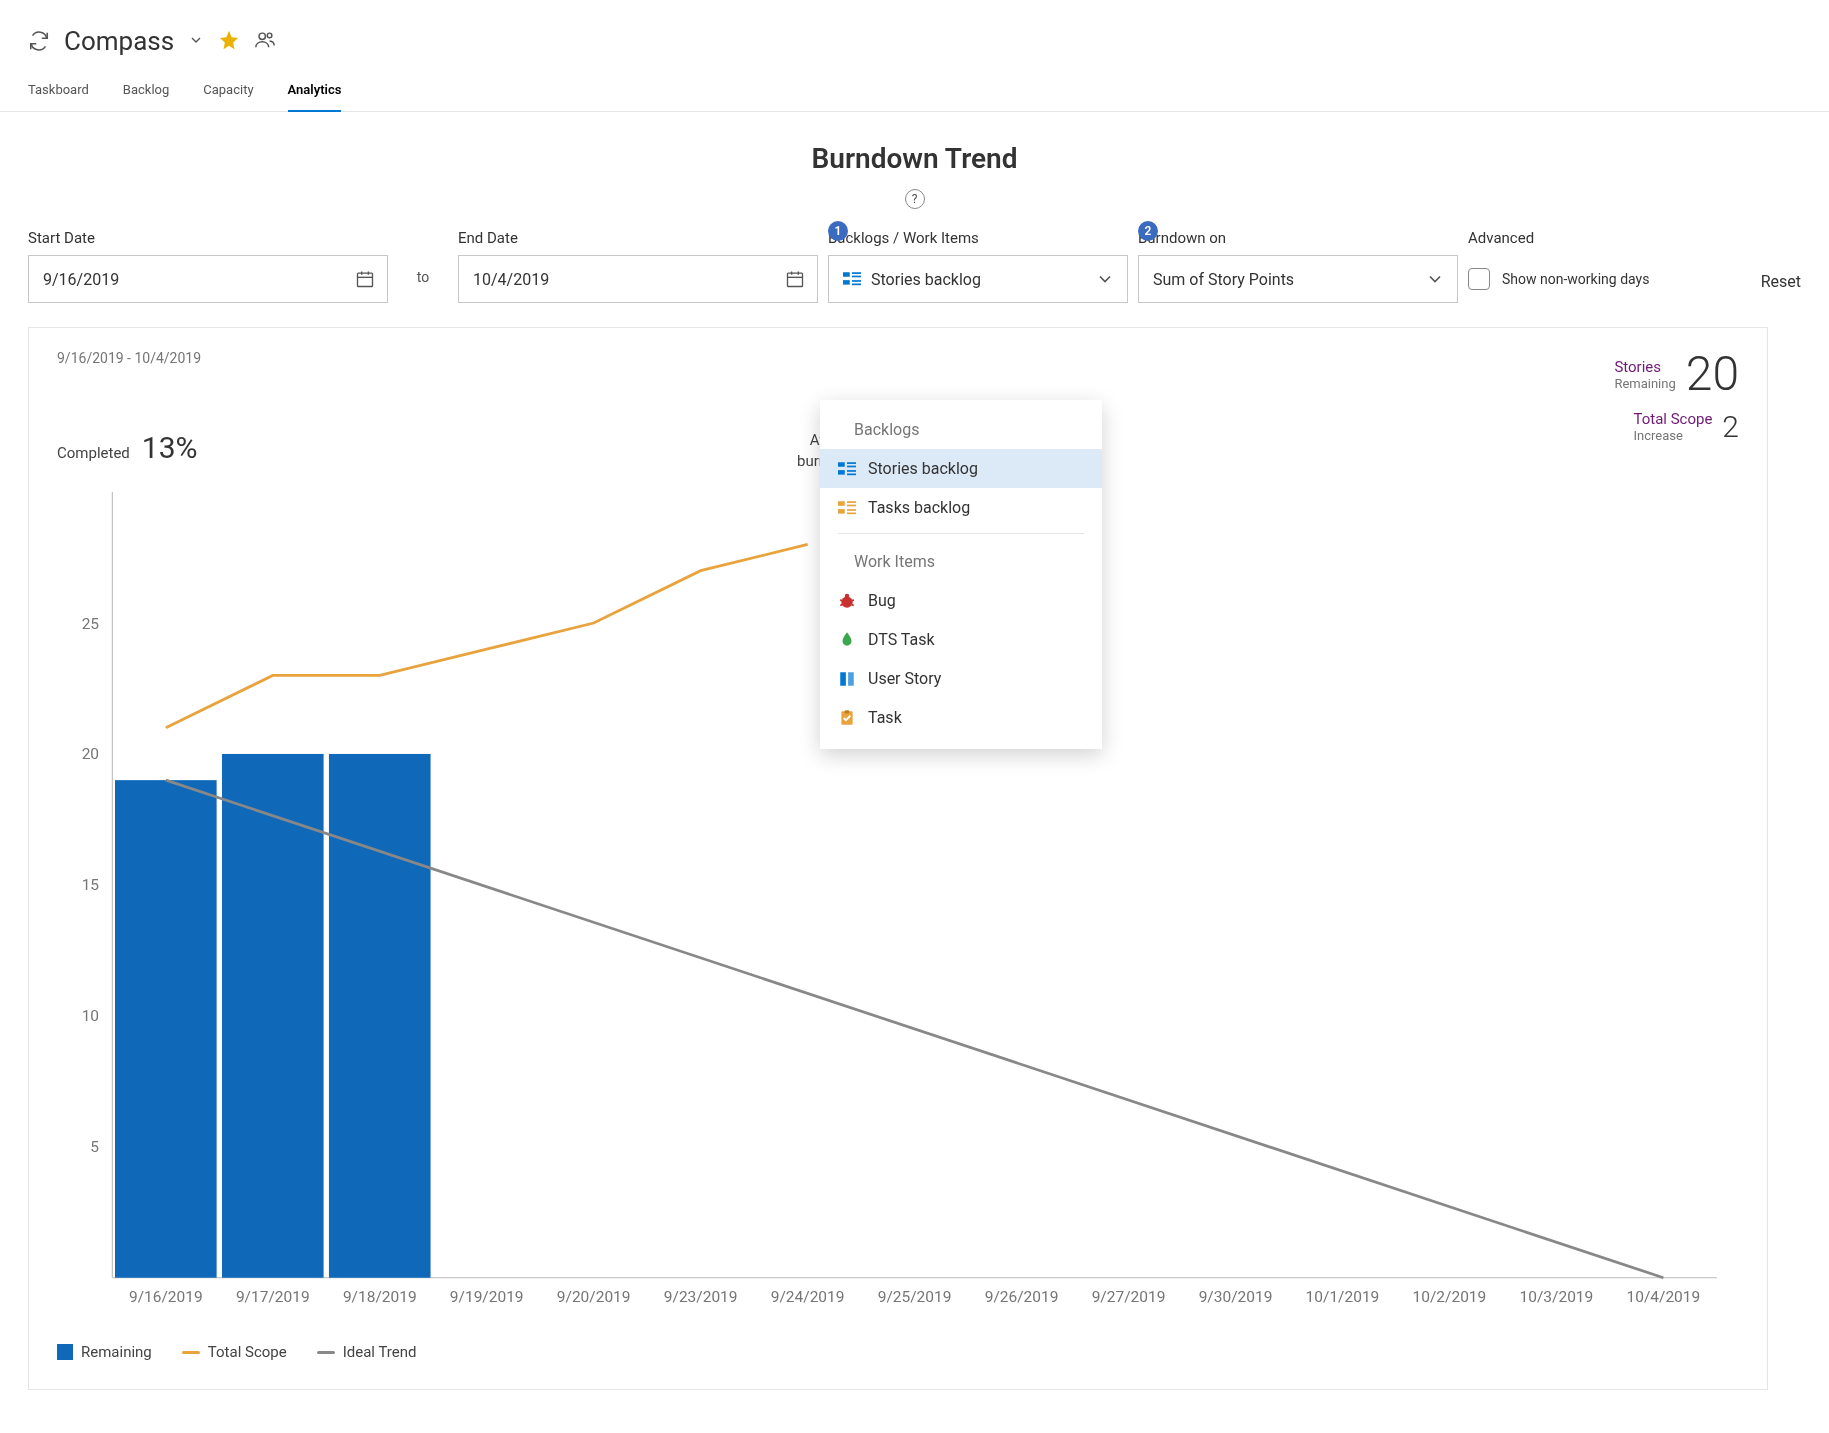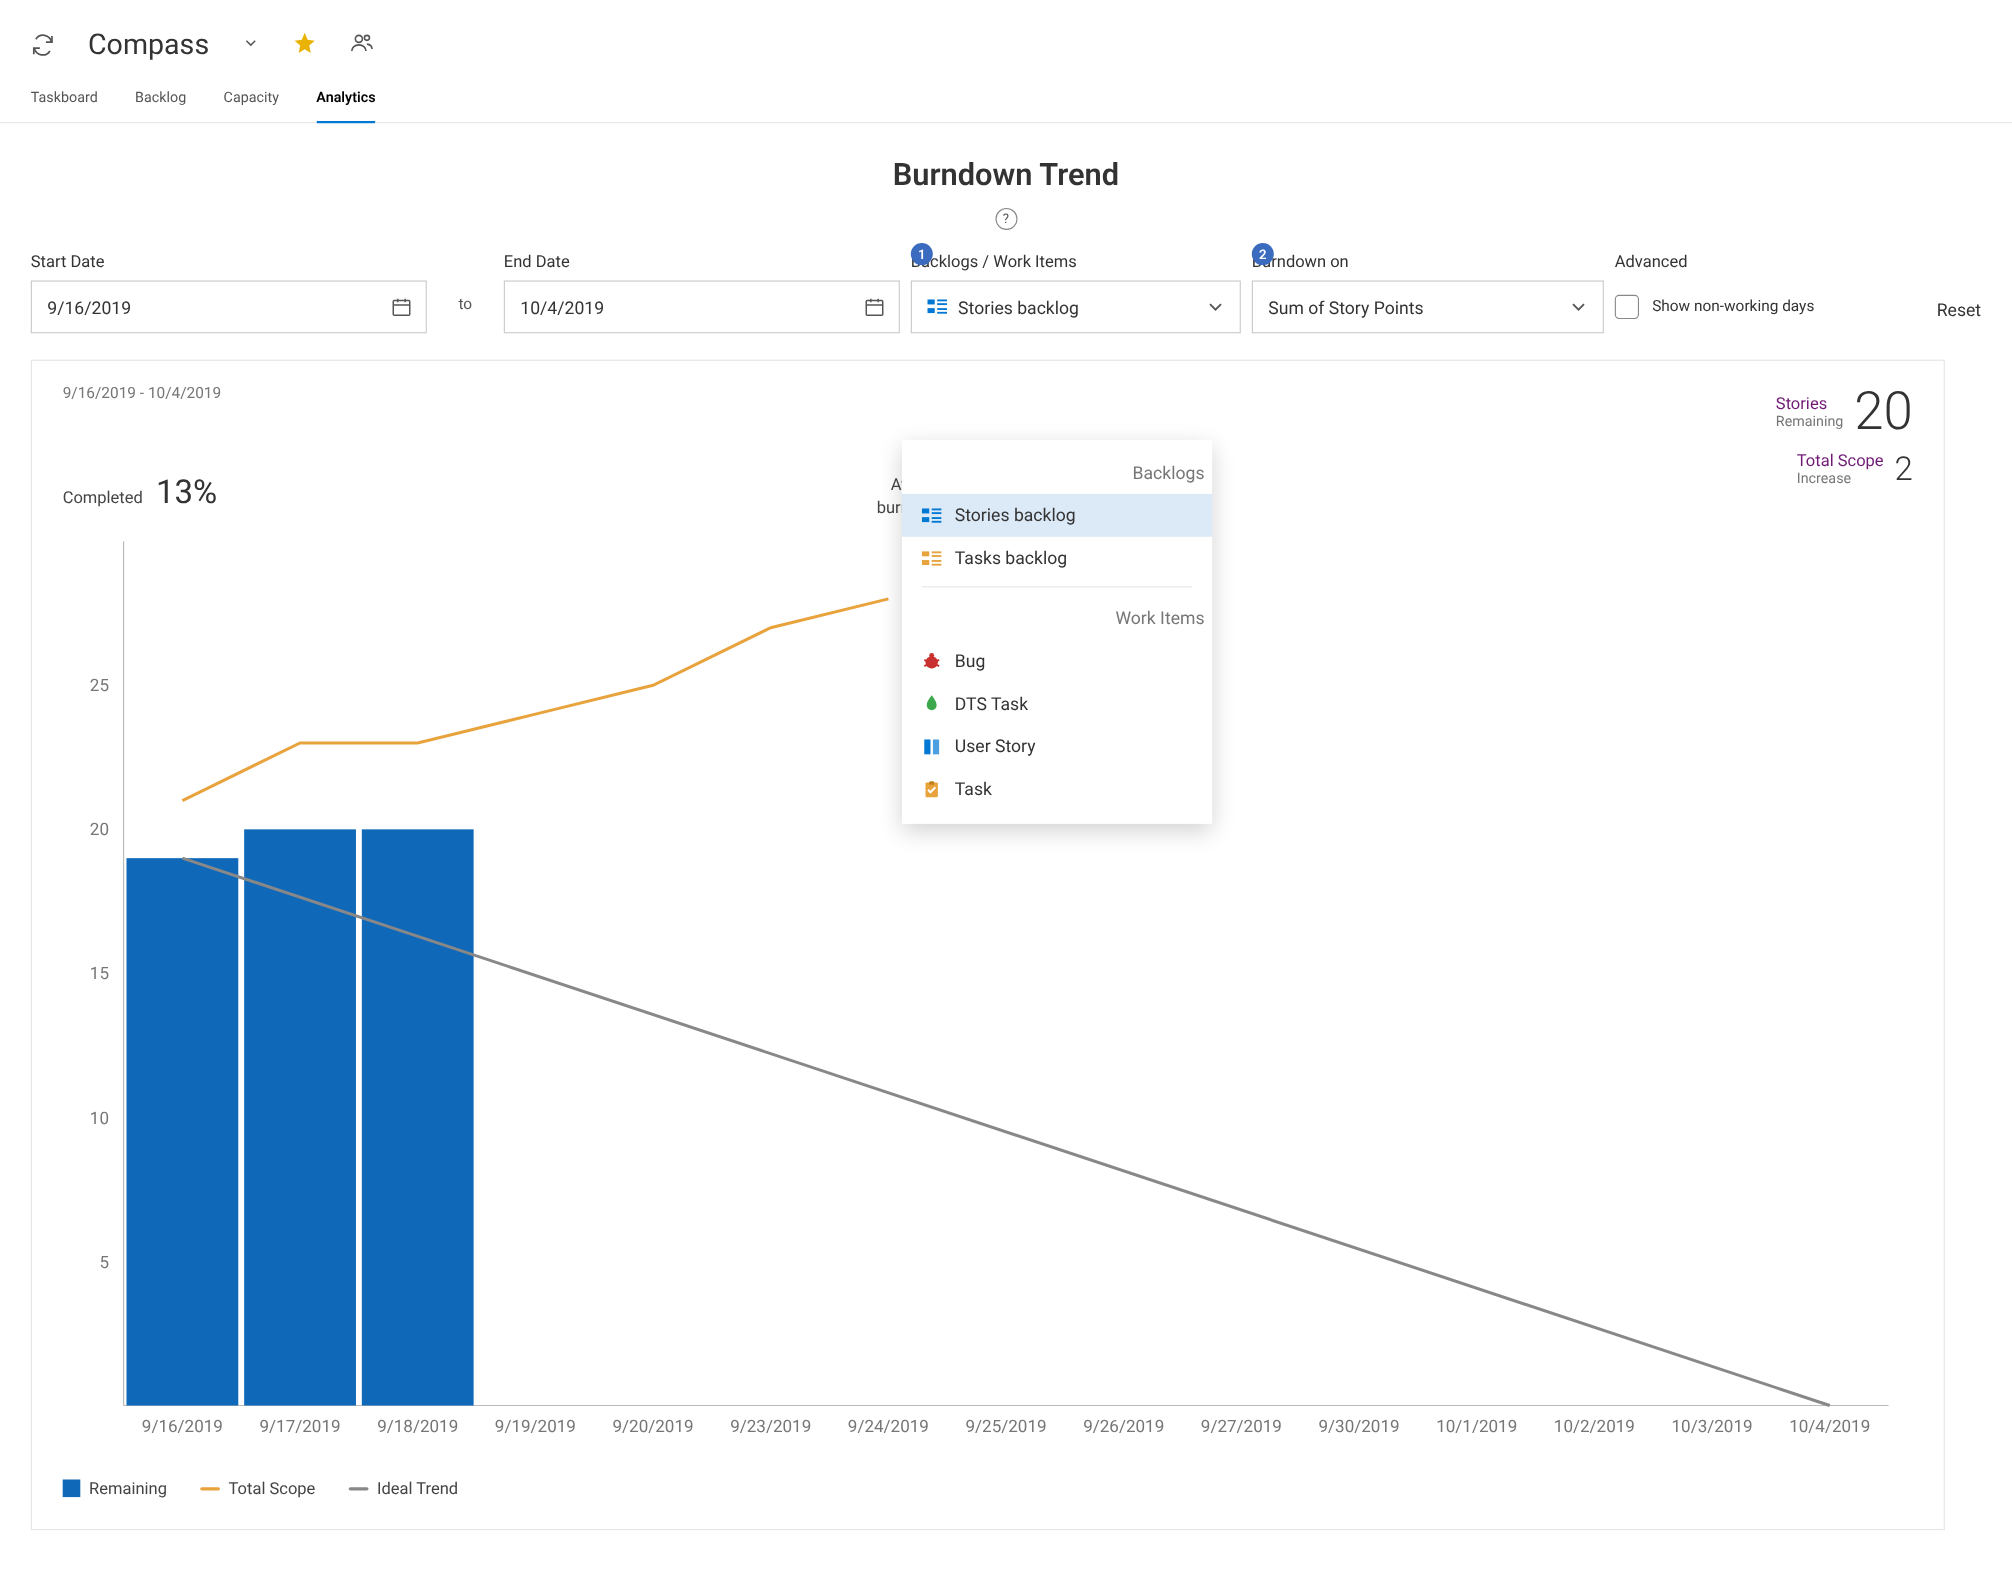--- a/index.html
+++ b/index.html
@@ -21,21 +21,21 @@
     color:var(--text);
     background:var(--bg);
     width:1829px;
     padding:20px 0 0 0 ;
   }
 
   
   .header-row{
     display:flex;
     align-items:center;
-    gap:30px;
+    gap:14px;
     padding:6px 28px 18px;
   }
   .refresh-icon svg{width:22px;height:22px;display:block;color:#555;}
   .project-name{font-size:26px;font-weight:400;}
   .header-chevron svg{width:16px;height:16px;color:#555;}
   .star-icon svg{width:22px;height:22px;color:#eab205;}
   .people-icon svg{width:22px;height:22px;color:#555;}
 
   
   .tabs{
@@ -143,22 +143,22 @@
   .dropdown-popup{
     position:absolute;
     left:820px; top:400px;
     width:282px;
     background:#fff;
     box-shadow:0 6px 20px rgba(0,0,0,.18);
     padding:8px 0 12px;
     z-index:50;
   }
   .dd-group-title{
-    padding:12px 7px 10px;
-    font-size:16px;color:var(--muted);text-align:right;
+    padding:12px 34px 10px;
+    font-size:16px;color:var(--muted);
   }
   .dd-item{
     display:flex;align-items:center;gap:12px;
     padding:10px 18px;font-size:16px;cursor:pointer;
   }
   .dd-item.selected{background:#dce9f7;}
   .dd-sep{height:1px;background:var(--border-light);margin:6px 18px;}
   .ico{width:18px;height:18px;display:flex;align-items:center;justify-content:center;}
   .ico svg{width:18px;height:18px;}
 </style>

